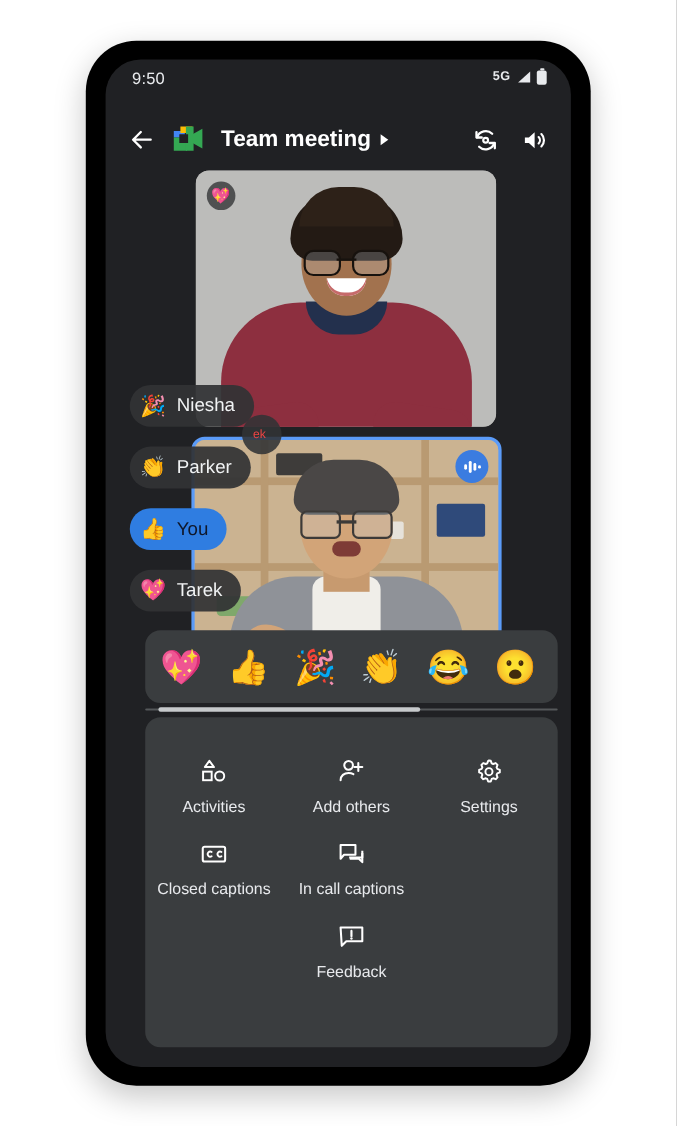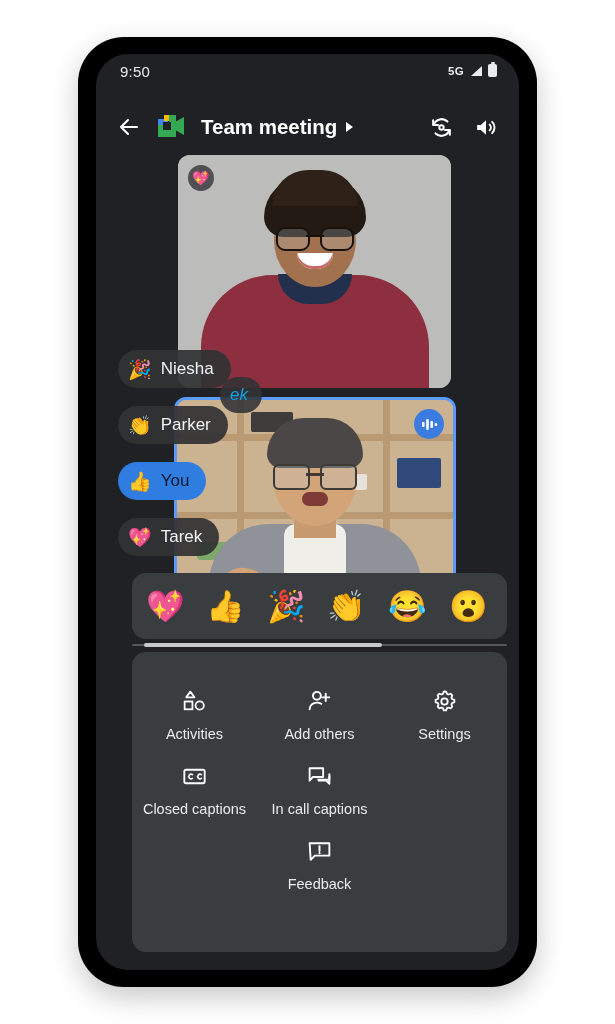--- a/index.html
+++ b/index.html
@@ -14,21 +14,21 @@
     box-shadow:0 10px 28px rgba(0,0,0,.22);
   }
   .phone-screen{
     position:absolute;left:96px;top:54px;width:423px;height:916px;
     background:#202124;border-radius:32px;overflow:hidden;
   }
 
   
   .statusbar{position:absolute;left:0;top:0;width:423px;height:42px;}
   .st-time{position:absolute;left:24px;top:9px;font-size:15px;color:#e8eaed;letter-spacing:.2px;}
-  .st-right{position:absolute;right:22px;top:10px;display:flex;align-items:center;gap:5px;}
+  .st-right{position:absolute;right:22px;top:10px;display:flex;gap:5px;}
   .st-5g{font-size:11.5px;color:#e8eaed;font-weight:600;letter-spacing:.3px;}
   .sig{width:14px;height:12px;}
   .bat{width:9px;height:13px;border-radius:2px;background:#e8eaed;position:relative;}
   .bat:after{content:"";position:absolute;left:2.5px;top:-2.5px;width:4px;height:2px;background:#e8eaed;border-radius:1px;}
 
   
   .appbar{position:absolute;left:0;top:42px;width:423px;height:62px;display:flex;align-items:center;}
   .ab-back{width:46px;height:46px;margin-left:10px;display:flex;align-items:center;justify-content:center;}
   .meet-logo{width:33px;height:28px;margin-left:2px;flex:none;}
   .ab-title{margin-left:14px;font-size:20.5px;color:#ffffff;font-weight:700;white-space:nowrap;}
@@ -79,21 +79,21 @@
   .tile-badge{position:absolute;left:10px;top:10px;width:26px;height:26px;border-radius:50%;background:rgba(40,42,44,.74);display:flex;align-items:center;justify-content:center;font-size:14px;}
   .audio-badge{position:absolute;right:9px;top:9px;width:30px;height:30px;border-radius:50%;background:#3b7ce0;display:flex;align-items:center;justify-content:center;}
 
   
   .chip{position:absolute;height:38px;display:flex;align-items:center;border-radius:19px;background:rgba(49,51,53,.93);padding:0 17px 0 10px;}
   .chip .emo{font-size:19px;line-height:1;}
   .chip .nm{margin-left:9px;font-size:17px;color:#f1f3f4;white-space:nowrap;}
   .chip.me{background:#2f7de1;}
   .chip.me .nm{color:#0f172a;}
   .chip-ghost{position:absolute;left:124px;top:323px;height:36px;border-radius:18px;background:rgba(49,51,53,.88);padding:0 14px 0 10px;display:flex;align-items:center;}
-  .chip-ghost .nm{font-size:17px;color:#0ea5e9;font-style:italic;}
+  .chip-ghost .nm{font-size:11px;color:#ef4444;}
 
   
   .emojibar{position:absolute;left:36px;top:519px;width:375px;height:66px;background:#3a3d3f;border-radius:14px;overflow:hidden;}
   .emojibar .row{position:absolute;left:0;top:0;display:flex;align-items:center;height:66px;padding-left:14px;gap:22px;}
   .emojibar .row span{font-size:31px;line-height:1;}
   .scrollwrap{position:absolute;left:36px;top:588px;width:375px;height:6px;}
   .scroll-track{position:absolute;left:0;top:2px;width:375px;height:2px;background:#55585a;border-radius:1px;}
   .scroll-thumb{position:absolute;left:12px;top:1px;width:238px;height:4px;background:#c6c9cb;border-radius:2px;}
 
   

